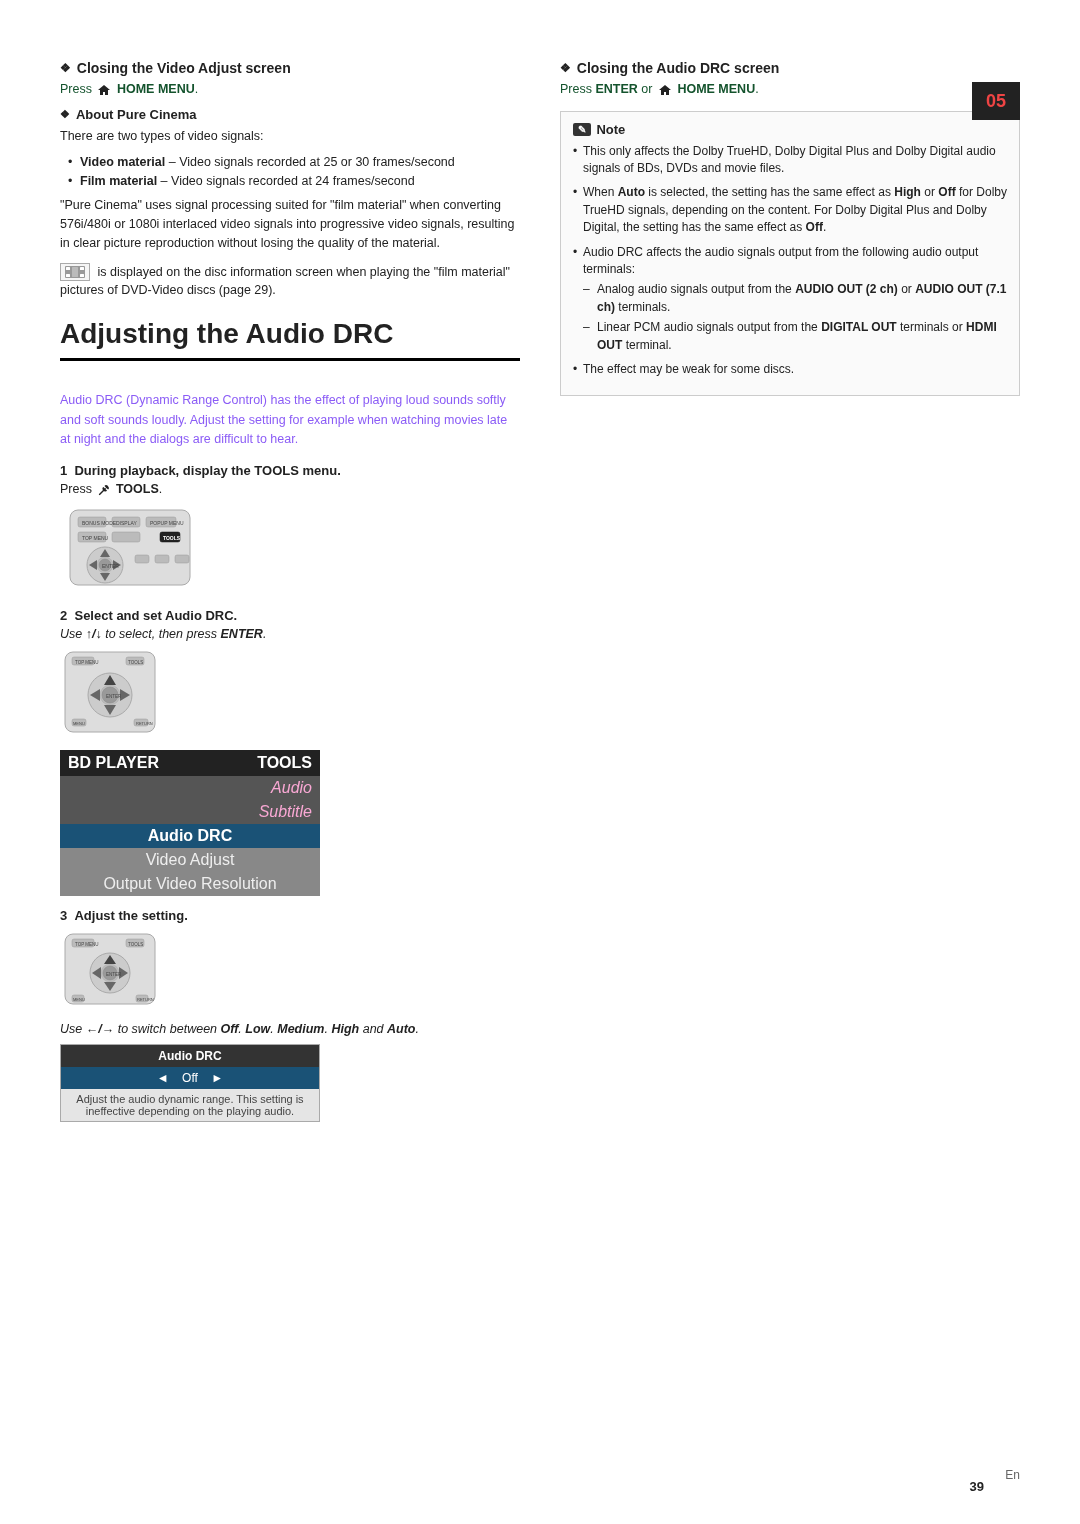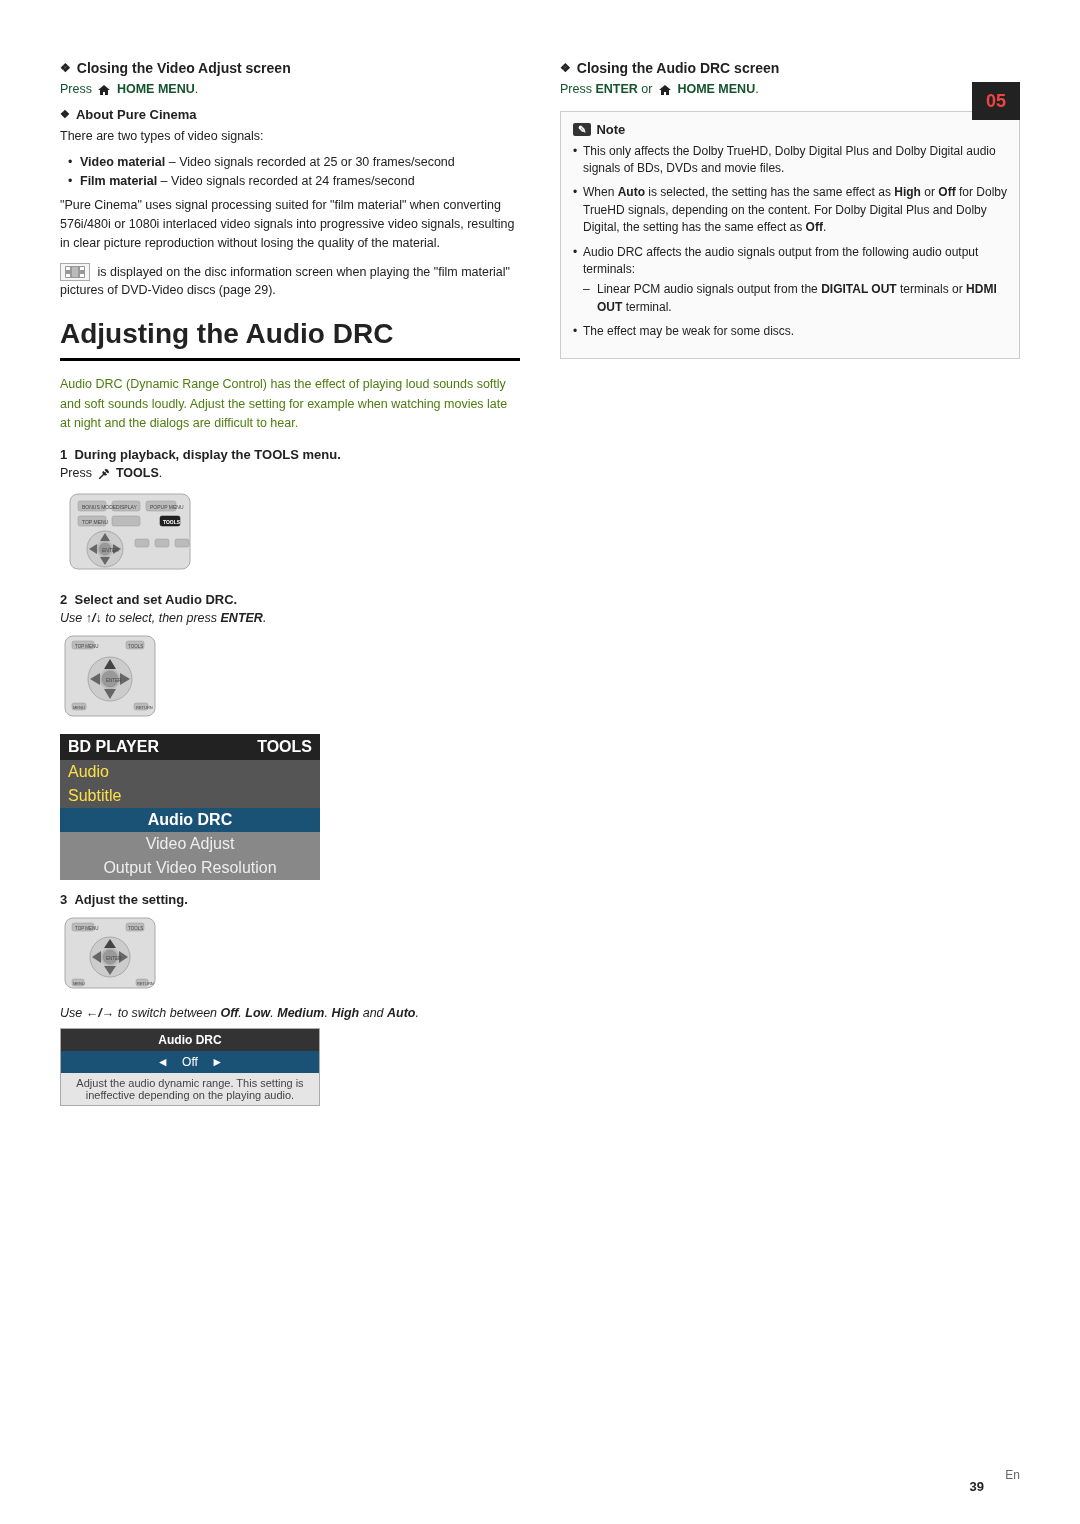--- a/index.html
+++ b/index.html
@@ -89,28 +89,28 @@
       font-size: 10px;
       margin-right: 4px;
       vertical-align: middle;
       background: #f5f5f5;
     }
     .main-heading {
       font-size: 28px;
       font-weight: bold;
       border-bottom: 3px solid #000;
       padding-bottom: 8px;
-      margin-bottom: 14px;
+      margin-bottom: 30px;
       margin-top: 18px;
     }
     .intro-text {
       font-size: 12.5px;
       line-height: 1.55;
       margin-bottom: 14px;
-      color: #4d7c0f;
+      color: #8b5cf6;
     }
     .step-label {
       font-size: 13px;
       font-weight: bold;
       margin-bottom: 4px;
     }
     .step-press {
       font-size: 12.5px;
       margin-bottom: 8px;
     }
@@ -136,22 +136,23 @@
       padding: 4px 8px;
     }
     .menu-table .highlight-row td {
       background: #1a5276;
       color: #fff;
       font-weight: bold;
       text-align: center;
     }
     .menu-table .normal-row td {
       background: #555;
-      color: #fde047;
-      text-align: left;
+      color: #f9a8d4;
+      text-align: right;
+      font-style: italic;
     }
     .menu-table .light-row td {
       background: #888;
       color: #eee;
       text-align: center;
     }
     .drc-table {
       width: 260px;
       margin: 10px 0 10px 0;
       border-collapse: collapse;
@@ -495,20 +496,21 @@
 
       <div class="note-box">
         <div class="note-title">
           <span class="note-icon">✎</span>
           <span>Note</span>
         </div>
         <ul class="note-list">
           <li>This only affects the Dolby TrueHD, Dolby Digital Plus and Dolby Digital audio signals of BDs, DVDs and movie files.</li>
           <li>When <strong>Auto</strong> is selected, the setting has the same effect as <strong>High</strong> or <strong>Off</strong> for Dolby TrueHD signals, depending on the content. For Dolby Digital Plus and Dolby Digital, the setting has the same effect as <strong>Off</strong>.</li>
           <li>Audio DRC affects the audio signals output from the following audio output terminals:
+            <span class="dash-item">Analog audio signals output from the <strong>AUDIO OUT (2 ch)</strong> or <strong>AUDIO OUT (7.1 ch)</strong> terminals.</span>
             <span class="dash-item">Linear PCM audio signals output from the <strong>DIGITAL OUT</strong> terminals or <strong>HDMI OUT</strong> terminal.</span>
           </li>
           <li>The effect may be weak for some discs.</li>
         </ul>
       </div>
 
     </div>
   </div>
 
   <div style="position:absolute;bottom:30px;right:96px;font-size:13px;font-weight:bold;">

